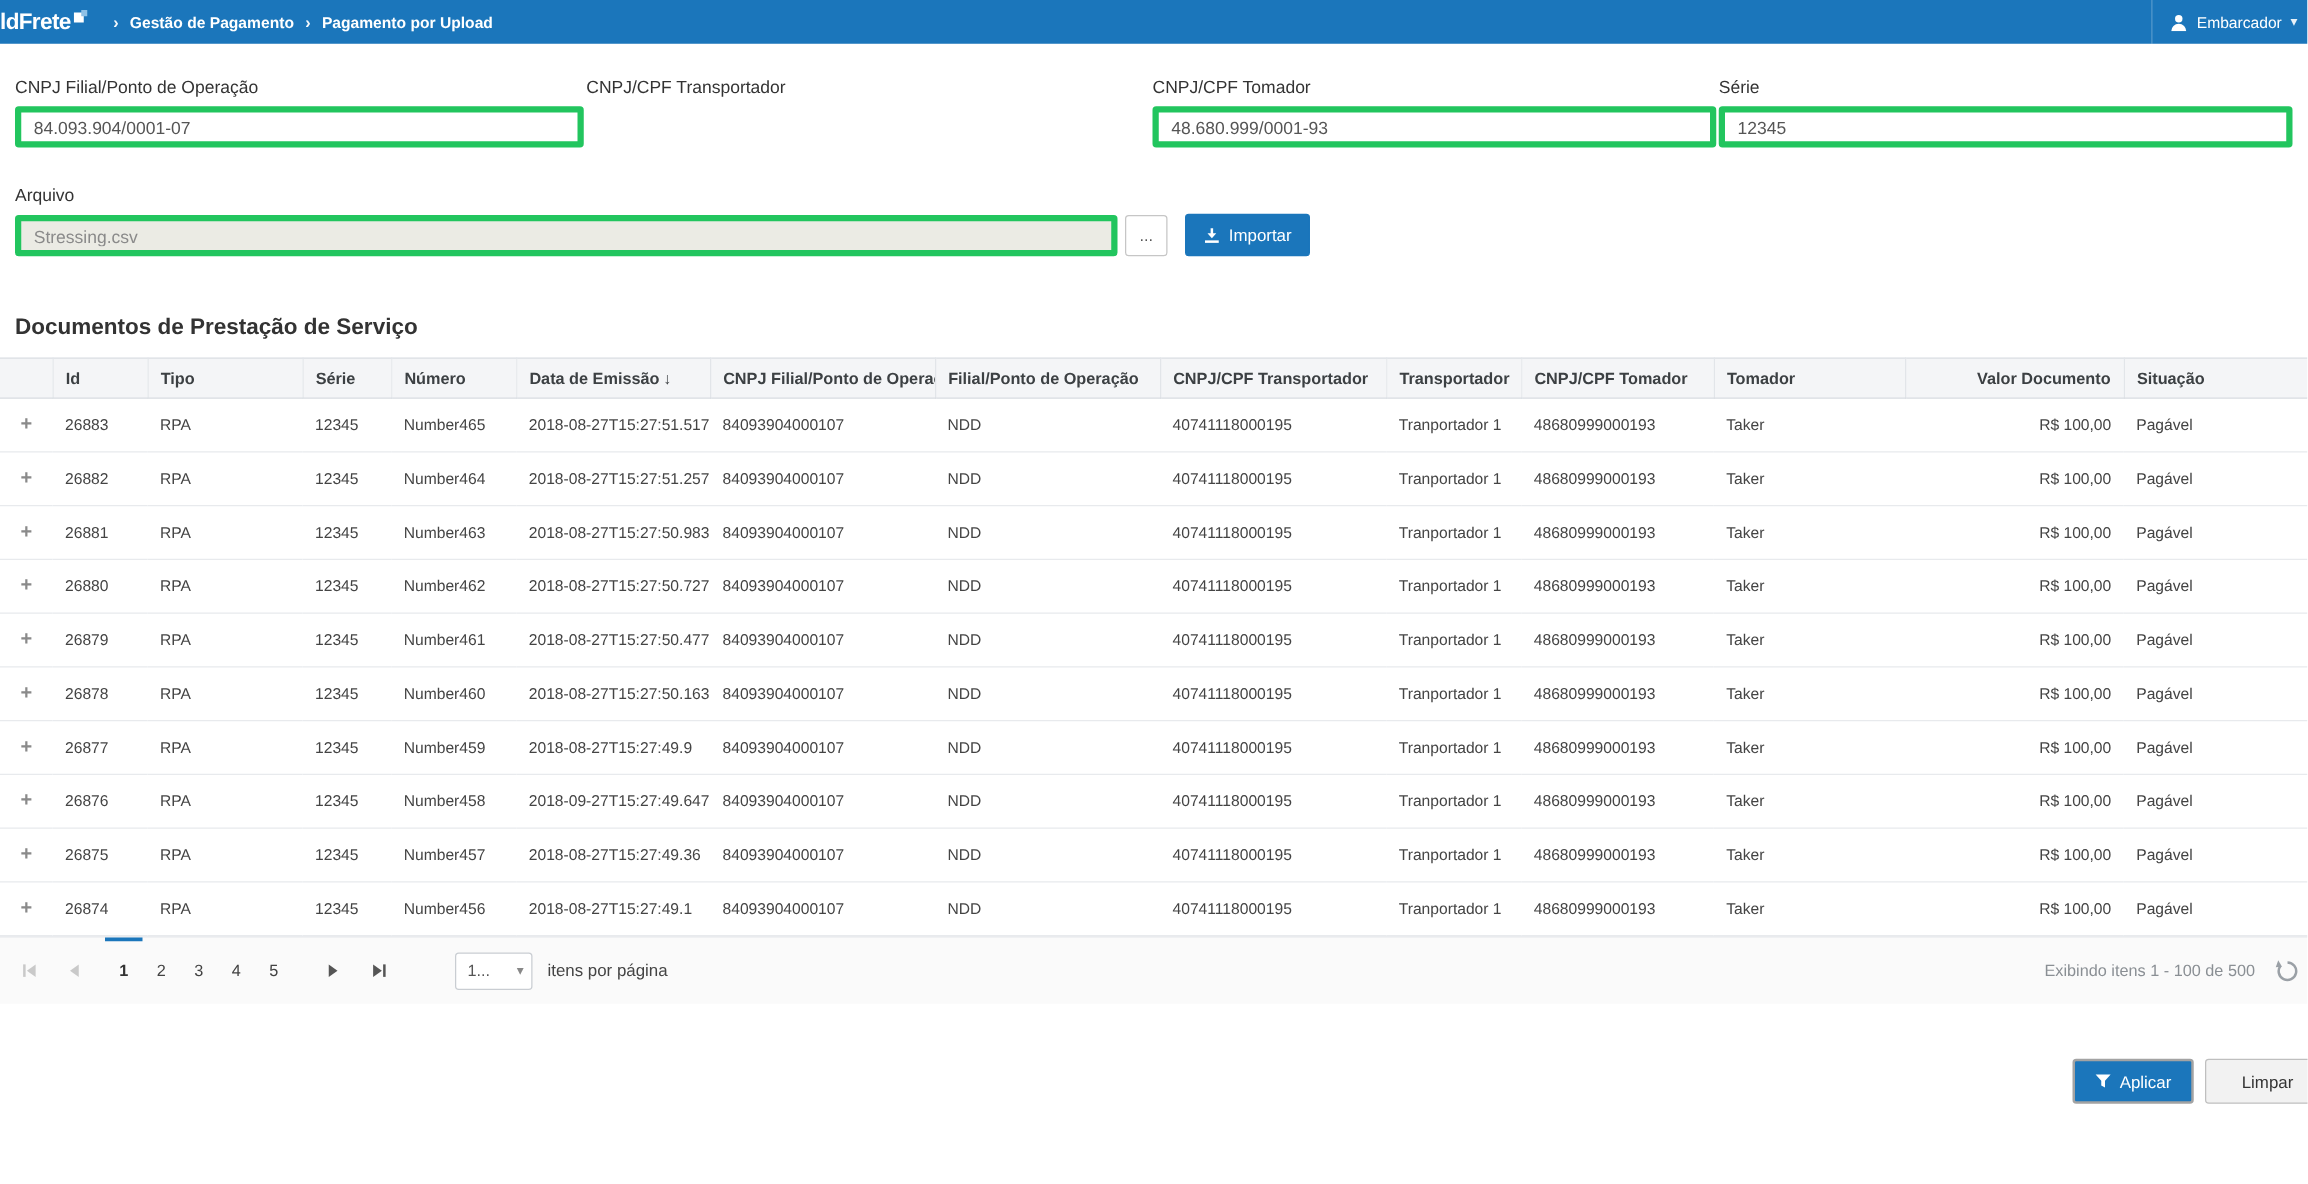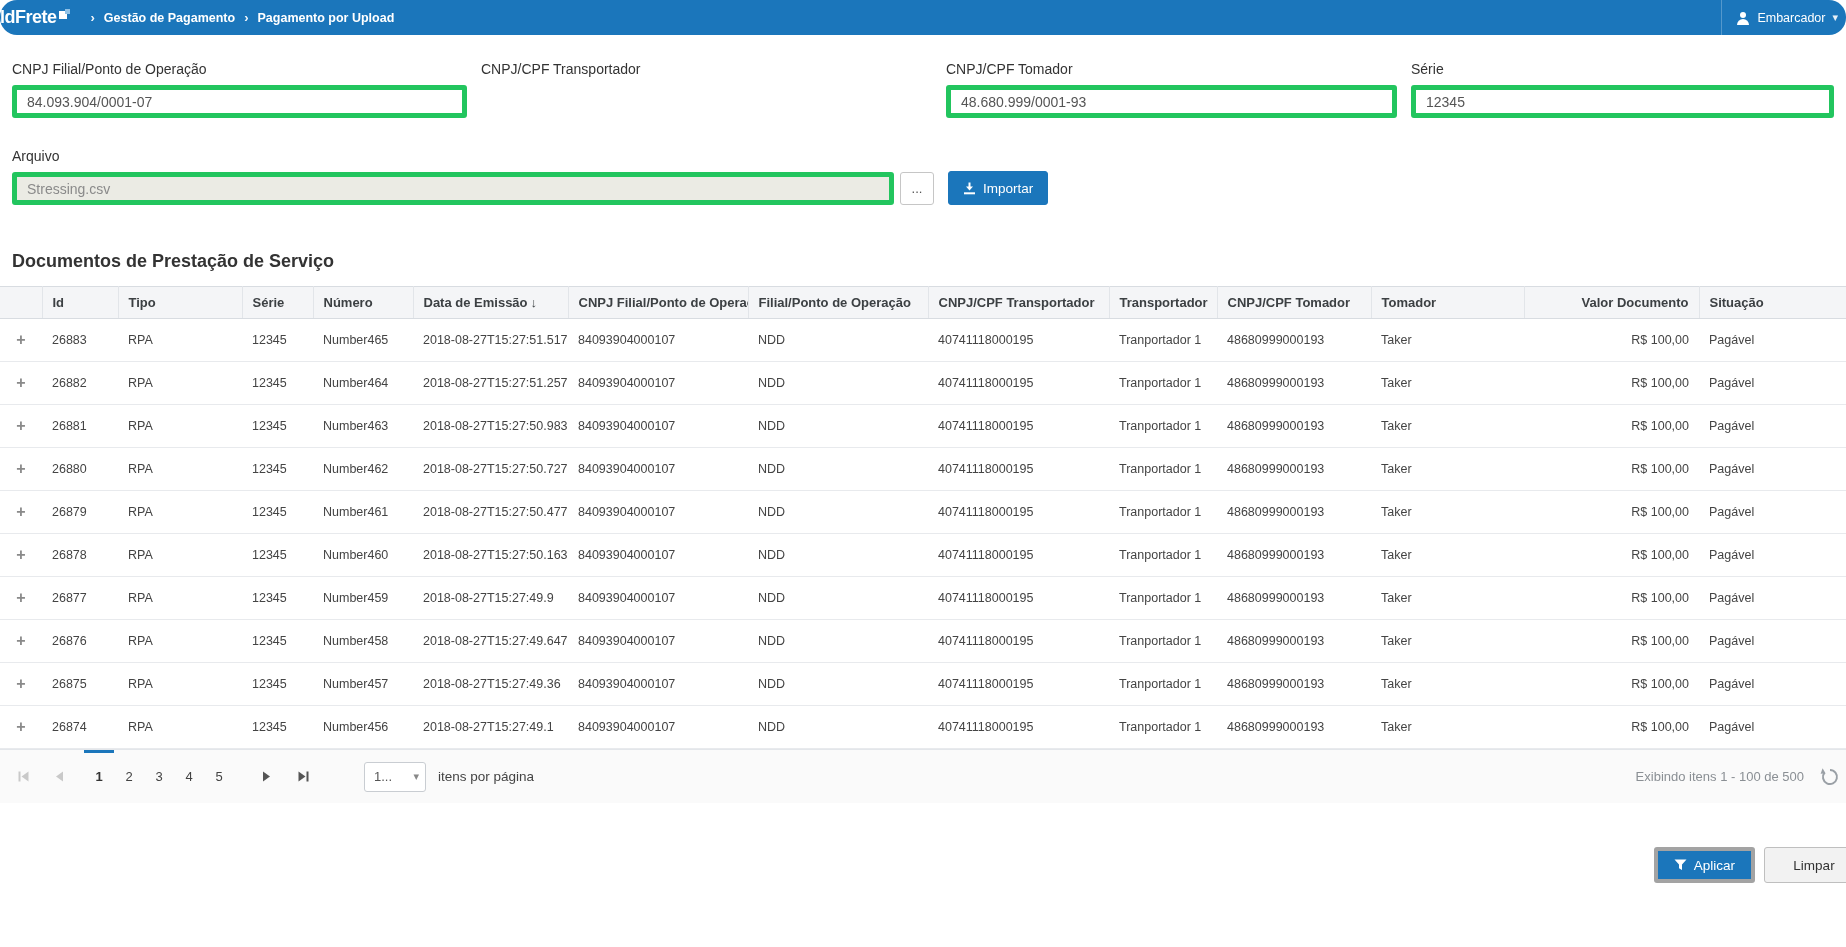--- a/index.html
+++ b/index.html
@@ -4,34 +4,34 @@
 <style>
   * { box-sizing: border-box; }
   html, body { margin: 0; padding: 0; }
   body {
     width: 1846px; height: 947px; overflow: hidden;
     font-family: "Liberation Sans", sans-serif;
     background: #fff; color: #333;
   }
 
   
-  .topbar { height: 35px; background: #1b76bb; display: flex; align-items: center; color: #fff; border-radius: 17px; }
+  .topbar { height: 35px; background: #1b76bb; display: flex; align-items: center; color: #fff; }
   .logo { display: flex; align-items: flex-start; margin-right: 12px; cursor: pointer; }
   .logo-text { font-size: 18px; font-weight: bold; line-height: 35px; letter-spacing: -0.5px; }
   .logo-icon { margin: 6px 0 0 2px; display: inline-block; }
   .crumb-sep { font-size: 13px; font-weight: bold; margin: 0 9px; opacity: 0.95; }
   .crumb { font-size: 12.5px; font-weight: bold; cursor: pointer; }
   .crumb.current { cursor: default; }
   .user-menu { margin-left: auto; display: flex; align-items: center; gap: 7px; font-size: 12.5px;
                padding: 0 8px 0 14px; height: 100%; border-left: 1px solid rgba(255,255,255,0.25); cursor: pointer; }
   .user-chevron { font-size: 11px; opacity: 0.9; }
 
   
   .filters { padding: 26px 12px 0 12px; }
-  .filter-row { display: flex; gap: 14px; }
+  .filter-row { display: flex; gap: 2px; }
   .field label { display: block; font-size: 14px; color: #333; margin-bottom: 8px; }
   .field input { height: 33px; width: 100%; border: 5px solid #22c55e; border-radius: 3px; padding: 0 10px;
                  font-size: 14px; color: #555; font-family: inherit; background: #fff; outline: none; }
   .f1 { width: 455px; } .f2 { width: 451px; } .f3 { width: 451px; } .f4 { flex: 1 1 auto; }
   .file-row { display: flex; align-items: flex-end; margin-top: 30px; }
   .file-field { width: 882px; }
   .file-field input[disabled] { background: #ebebe4; color: #8a8a8a; }
   .browse-btn { height: 33px; width: 34px; margin-left: 6px; border: 1px solid #c6c6c6; border-radius: 3px;
                 background: #fff; color: #555; font-size: 13px; cursor: pointer; font-family: inherit; }
   .import-btn { height: 34px; margin-left: 14px; border: 1px solid #1b76bb; border-radius: 3px; background: #1b76bb;
@@ -72,21 +72,21 @@
                display: flex; align-items: center; margin-left: 40px; padding: 0 6px 0 9px; font-size: 13px;
                color: #555; cursor: pointer; justify-content: space-between; }
   .dd-chevron { color: #888; font-size: 11px; }
   .per-page { font-size: 13.5px; color: #444; margin-left: 12px; }
   .pager-status { margin-left: auto; font-size: 13px; color: #8a8f94; }
   .refresh-btn { margin-left: 16px; cursor: pointer; display: flex; align-items: center; }
 
   
   .actions { display: flex; justify-content: flex-end; margin-top: 44px; gap: 9px; }
   .btn { height: 36px; border-radius: 3px; font-size: 13.5px; cursor: pointer; font-family: inherit; display: flex; align-items: center; }
-  .btn-primary { background: #1b76bb; border: 4px solid #a3a3a3; color: #fff; padding: 0 16px; gap: 7px; }
+  .btn-primary { background: #1b76bb; border: 2px solid #a3a3a3; color: #fff; padding: 0 16px; gap: 7px; }
   .btn-default { background: #f2f2f2; border: 1px solid #bfbfbf; color: #333; padding: 0 18px; width: 100px;
                  justify-content: center; margin-right: -18px; }
 </style>
 </head>
 <body>
 
 <div class="topbar">
   <div class="logo">
     <span class="logo-text">ldFrete</span>
     <span class="logo-icon">
@@ -298,21 +298,21 @@
         <td>Taker</td>
         <td class="right">R$ 100,00</td>
         <td>Pagável</td>
       </tr>
       <tr>
         <td class="expand-cell"><span class="expand-icon">+</span></td>
         <td>26876</td>
         <td>RPA</td>
         <td>12345</td>
         <td>Number458</td>
-        <td>2018-08-27T15:27:49.647</td>
+        <td>2018-09-27T15:27:49.647</td>
         <td>84093904000107</td>
         <td>NDD</td>
         <td>40741118000195</td>
         <td>Tranportador 1</td>
         <td>48680999000193</td>
         <td>Taker</td>
         <td class="right">R$ 100,00</td>
         <td>Pagável</td>
       </tr>
       <tr>

